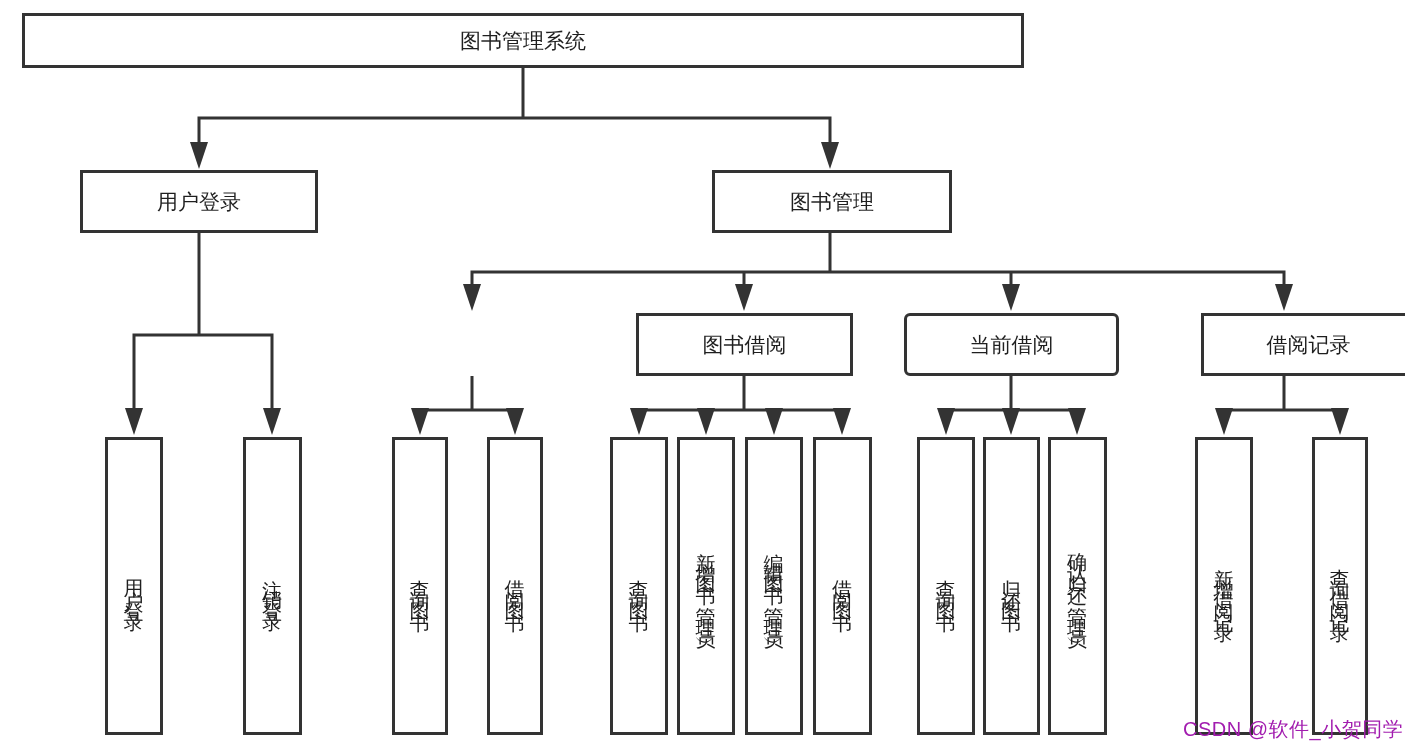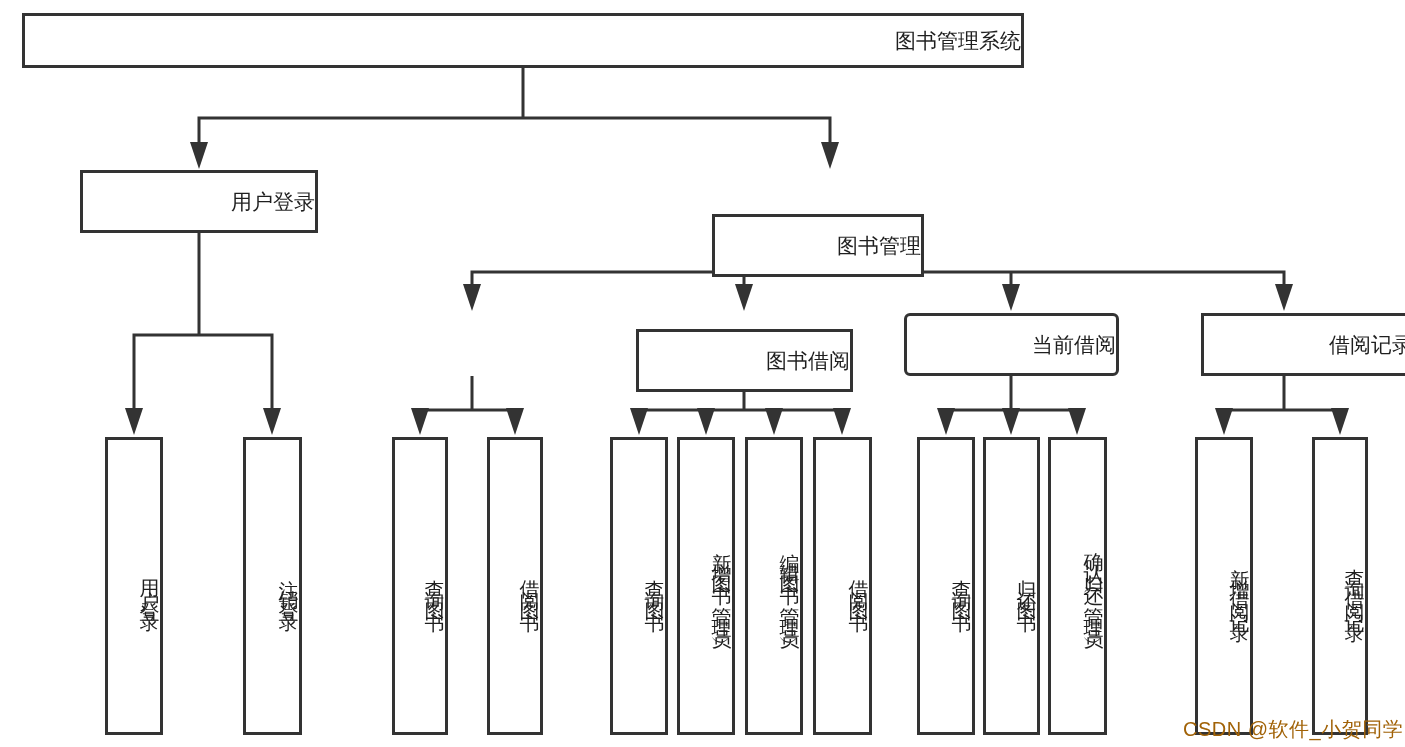--- a/index.html
+++ b/index.html
@@ -16,39 +16,39 @@
     left: 0; top: 0;
     width: 1405px; height: 747px;
   }
   .box {
     position: absolute;
     box-sizing: border-box;
     border: 3px solid #333333;
     background: #ffffff;
     display: flex;
     align-items: center;
-    justify-content: flex-end;
+    justify-content: center;
     color: #1f1f1f;
   }
   .box.h { height: 63px; font-size: 21px; }
   .box.rootbox { height: 55px; font-size: 21px; }
   .box.tall { height: 298px; font-size: 20px; }
   .box.tall span {
     writing-mode: vertical-rl;
     text-orientation: mixed;
     letter-spacing: 11px;
     line-height: 1;
     white-space: nowrap;
   }
   .watermark {
     position: absolute;
     left: 1183px;
     top: 716px;
     font-size: 20px;
-    color: #a16207;
+    color: #a21caf;
     letter-spacing: 0.5px;
     white-space: nowrap;
     z-index: 5;
   }
 </style>
 </head>
 <body>
 
 <div class="canvas">
 
@@ -94,25 +94,25 @@
     </g>
   </svg>
 
   <div class="box rootbox" style="left:22px; top:13px; width:1002px;">
     <span>图书管理系统</span>
   </div>
 
   <div class="box h" style="left:80px; top:170px; width:238px;">
     <span>用户登录</span>
   </div>
-  <div class="box h" style="left:712px; top:170px; width:212px;margin-top:44px;">
+  <div class="box h" style="left:712px; top:170px; width:240px;">
     <span>图书管理</span>
   </div>
 
-  <div class="box h" style="left:636px; top:313px; width:217px;margin-top:16px;">
+  <div class="box h" style="left:636px; top:313px; width:217px;">
     <span>图书借阅</span>
   </div>
   <div class="box h" style="left:904px; top:313px; width:215px;border-radius:6px;">
     <span>当前借阅</span>
   </div>
   <div class="box h" style="left:1177px; top:313px; width:215px;margin-left:24px;">
     <span>借阅记录</span>
   </div>
 
   <div class="box tall" style="left:105px; top:437px; width:58px;">

